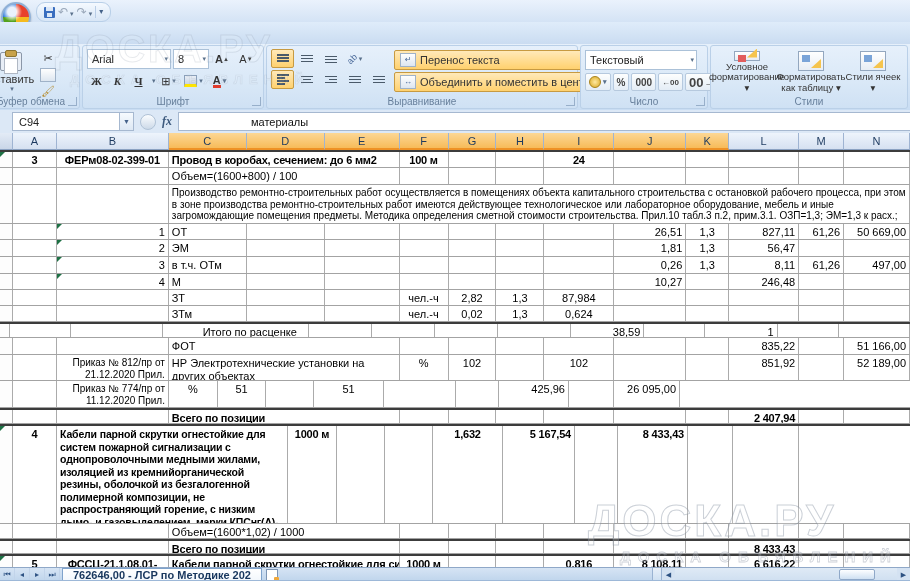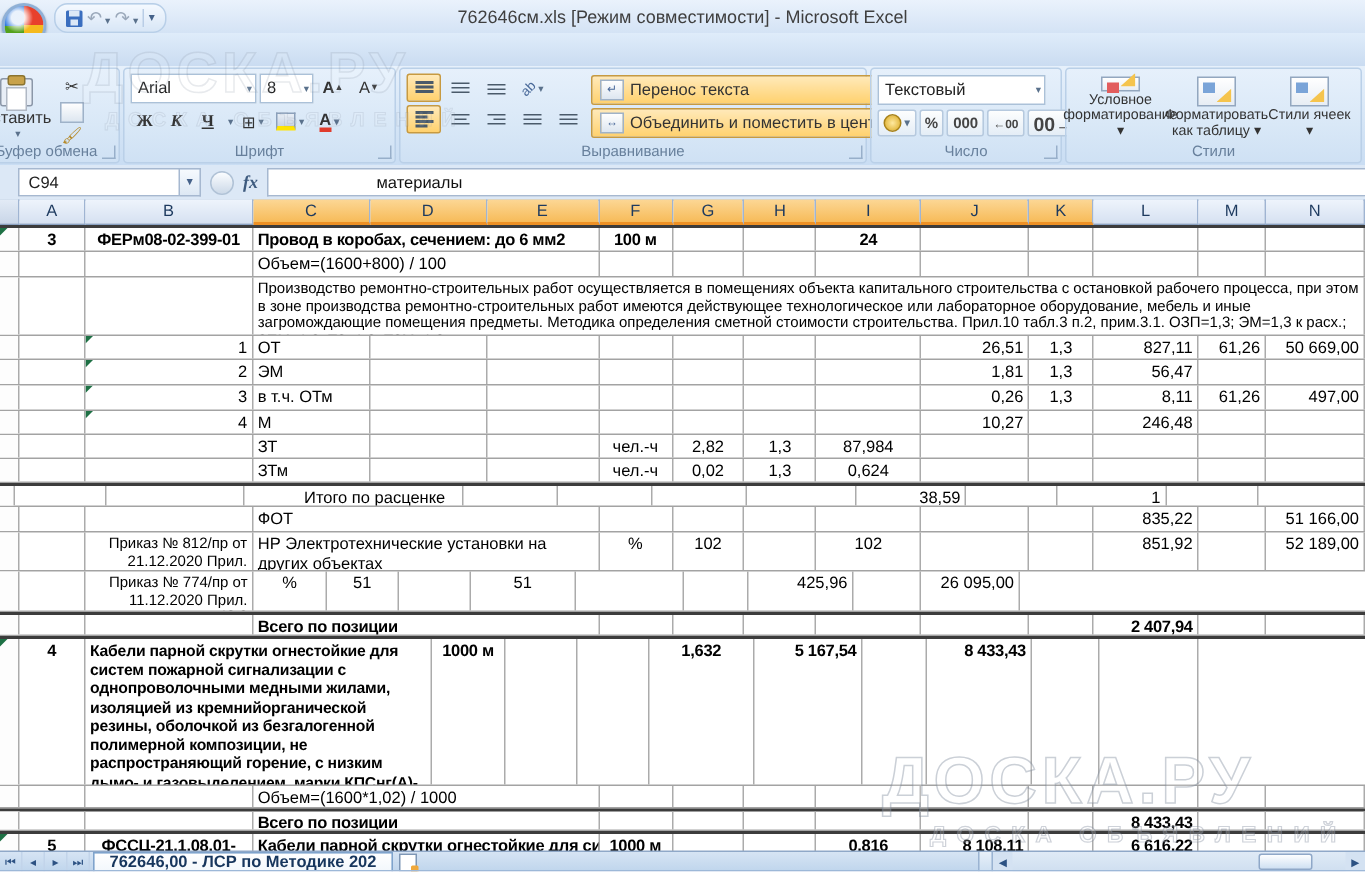--- a/index.html
+++ b/index.html
@@ -155,21 +155,20 @@
 
   <div class="titlebar">
     <div class="orb"></div>
     <div class="qat">
       <span class="floppy"></span>
       <span class="ic dim">↶<span class="dd">▾</span></span>
       <span class="ic dim">↷<span class="dd">▾</span></span>
       <span class="qat-sep"></span>
       <span class="ic" style="font-size:8px;color:#45628a">▾</span>
     </div>
-    <div class="title-text">762646см.xls  [Режим совместимости] - Microsoft Excel</div>
   </div>
 
   <div class="tabstrip">
     <span class="tab active">Главная</span><span class="tab">Вставка</span><span class="tab">Разметка страницы</span><span class="tab">Формулы</span><span class="tab">Данные</span><span class="tab">Рецензирование</span><span class="tab">Вид</span><span class="tab">Разработчик</span>
   </div>
 
   <div class="ribbon">
 
     <div class="rgroup clip-group">
       <div class="paste-big btn">

